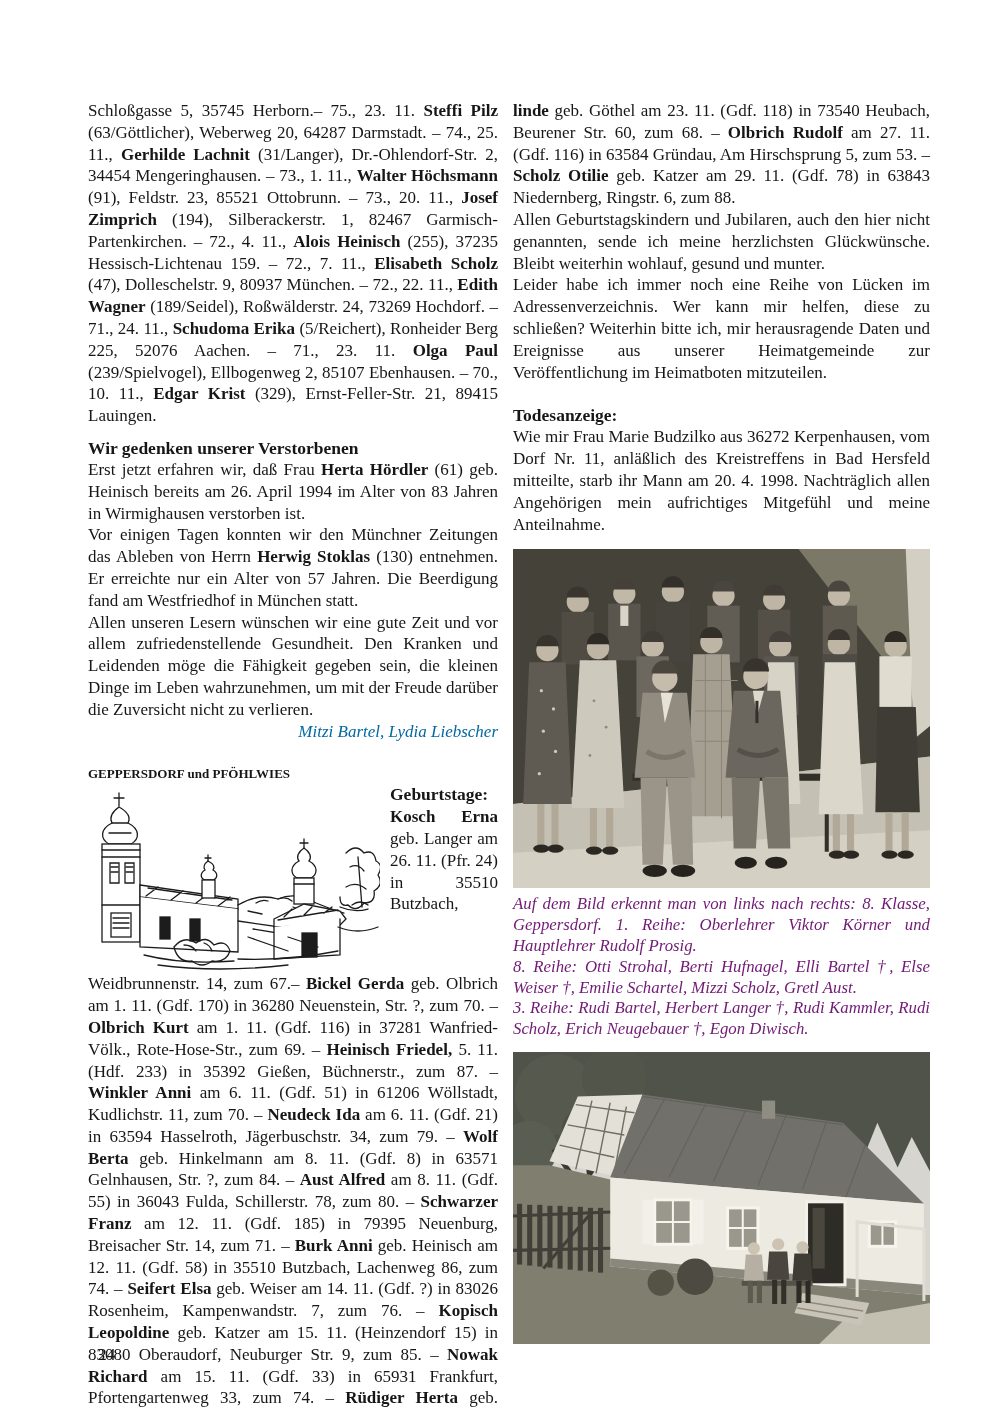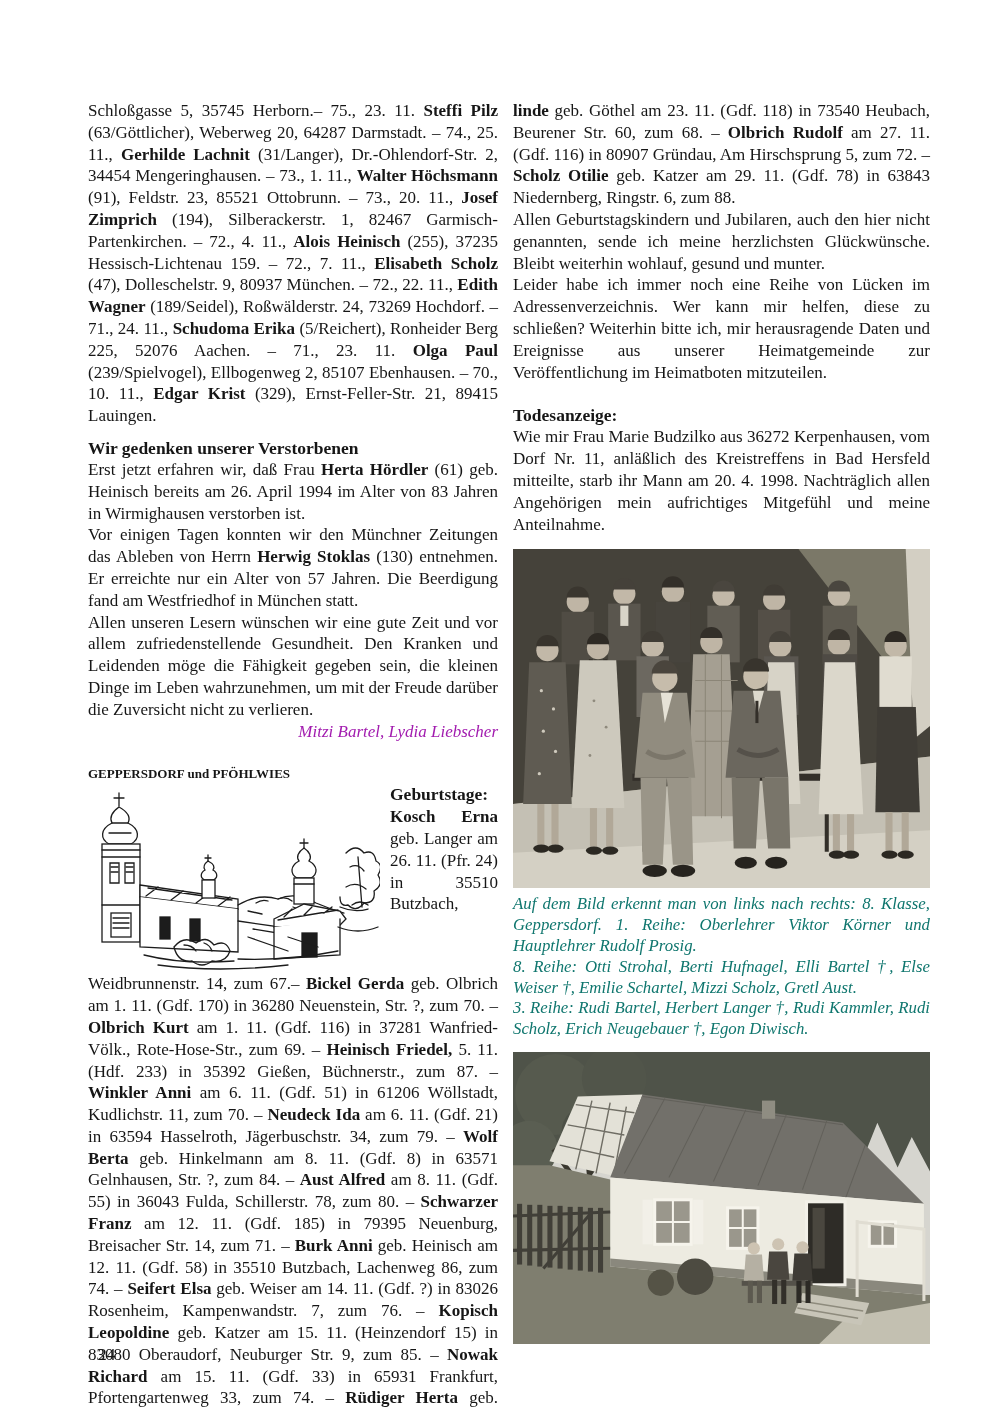--- a/index.html
+++ b/index.html
@@ -4,28 +4,28 @@
 <style>
   html,body{margin:0;padding:0;background:#e9e9e9;}
   .page{position:relative;width:1000px;height:1412px;background:#ffffff;overflow:hidden;
         font-family:"Liberation Serif","DejaVu Serif",serif;color:#161616;padding-left:24px;}
   .col{position:absolute;top:100px;}
   .col-left{left:88px;width:410px;}
   .col-right{left:513px;width:417px;}
   p.j{margin:0;text-align:justify;font-size:17px;line-height:21.8px;}
   .seg-b{font-weight:bold;}
   .seg-i{font-style:italic;}
-  .seg-fr{float:right;font-style:italic;color:#a21caf;}
+  .seg-fr{float:right;font-style:italic;color:#0369a1;}
   .sub-head{margin:10px 0 0;font-size:17.5px;line-height:22px;font-weight:bold;}
   .sec-head{margin:24px 0 2px;text-align:left;font-weight:bold;font-size:13px;}
   .birth-label{font-weight:bold;font-size:17.5px;line-height:21.8px;}
   .church{float:left;width:292px;height:186px;margin:3px 10px 0 0;}
   .photo{display:block;width:100%;margin-top:14px;background:#b7b2a6;}
   .caption{font-style:italic;font-size:16.8px;line-height:20.8px;text-align:justify;
-           margin-top:6px;color:#0f766e;}
+           margin-top:6px;color:#701a75;}
   .cap-line{margin:0;}
   .pagenum{position:absolute;left:98px;top:1344px;font-size:17.5px;}
   .clearfix::after{content:"";display:block;clear:both;}
 </style>
 </head>
 <body>
 
 <div class="page">
 
   <div class="col col-left">
@@ -94,21 +94,21 @@
         </g>
       </svg>
 
       <div class="birth-label">Geburtstage:</div>
       <p class="j"><span class="seg-b">Kosch Erna</span><span> geb. Langer am 26. 11. (Pfr. 24) in 35510 Butzbach, Weidbrunnenstr. 14, zum 67.– </span><span class="seg-b">Bickel Gerda</span><span> geb. Olbrich am 1. 11. (Gdf. 170) in 36280 Neuenstein, Str. ?, zum 70. – </span><span class="seg-b">Olbrich Kurt</span><span> am 1. 11. (Gdf. 116) in 37281 Wanfried-Völk., Rote-Hose-Str., zum 69. – </span><span class="seg-b">Heinisch Friedel,</span><span> 5. 11. (Hdf. 233) in 35392 Gießen, Büchnerstr., zum 87. – </span><span class="seg-b">Winkler Anni</span><span> am 6. 11. (Gdf. 51) in 61206 Wöllstadt, Kudlichstr. 11, zum 70. – </span><span class="seg-b">Neudeck Ida</span><span> am 6. 11. (Gdf. 21) in 63594 Hasselroth, Jägerbuschstr. 34, zum 79. – </span><span class="seg-b">Wolf Berta</span><span> geb. Hinkelmann am 8. 11. (Gdf. 8) in 63571 Gelnhausen, Str. ?, zum 84. – </span><span class="seg-b">Aust Alfred</span><span> am 8. 11. (Gdf. 55) in 36043 Fulda, Schillerstr. 78, zum 80. – </span><span class="seg-b">Schwarzer Franz</span><span> am 12. 11. (Gdf. 185) in 79395 Neuenburg, Breisacher Str. 14, zum 71. – </span><span class="seg-b">Burk Anni</span><span> geb. Heinisch am 12. 11. (Gdf. 58) in 35510 Butzbach, Lachenweg 86, zum 74. – </span><span class="seg-b">Seifert Elsa</span><span> geb. Weiser am 14. 11. (Gdf. ?) in 83026 Rosenheim, Kampenwandstr. 7, zum 76. – </span><span class="seg-b">Kopisch Leopoldine</span><span> geb. Katzer am 15. 11. (Heinzendorf 15) in 83080 Oberaudorf, Neuburger Str. 9, zum 85. – </span><span class="seg-b">Nowak Richard</span><span> am 15. 11. (Gdf. 33) in 65931 Frankfurt, Pfortengartenweg 33, zum 74. – </span><span class="seg-b">Rüdiger Herta</span><span> geb. Schwarzer am 16. 11. (Gdf. 170) in 63683 Ortenberg, Selterser Str. 10, zum 69. – </span></p>
     </div>
   </div>
 
   <div class="col col-right">
 
-    <p class="j"><span class="seg-b">linde</span><span> geb. Göthel am 23. 11. (Gdf. 118) in 73540 Heubach, Beurener Str. 60, zum 68. – </span><span class="seg-b">Olbrich Rudolf</span><span> am 27. 11. (Gdf. 116) in 80907 Gründau, Am Hirschsprung 5, zum 72. – </span><span class="seg-b">Scholz Otilie</span><span> geb. Katzer am 29. 11. (Gdf. 78) in 63843 Niedernberg, Ringstr. 6, zum 88.</span></p>
+    <p class="j"><span class="seg-b">linde</span><span> geb. Göthel am 23. 11. (Gdf. 118) in 73540 Heubach, Beurener Str. 60, zum 68. – </span><span class="seg-b">Olbrich Rudolf</span><span> am 27. 11. (Gdf. 116) in 63584 Gründau, Am Hirschsprung 5, zum 53. – </span><span class="seg-b">Scholz Otilie</span><span> geb. Katzer am 29. 11. (Gdf. 78) in 63843 Niedernberg, Ringstr. 6, zum 88.</span></p>
     <p class="j">Allen Geburtstagskindern und Jubilaren, auch den hier nicht genannten, sende ich meine herzlichsten Glückwünsche. Bleibt weiterhin wohlauf, gesund und munter.</p>
     <p class="j">Leider habe ich immer noch eine Reihe von Lücken im Adressenverzeichnis. Wer kann mir helfen, diese zu schließen? Weiterhin bitte ich, mir herausragende Daten und Ereignisse aus unserer Heimatgemeinde zur Veröffentlichung im Heimatboten mitzuteilen.</p>
 
     <div class="sub-head" style="margin-top:21px">Todesanzeige:</div>
     <p class="j">Wie mir Frau Marie Budzilko aus 36272 Kerpenhausen, vom Dorf Nr. 11, anläßlich des Kreistreffens in Bad Hersfeld mitteilte, starb ihr Mann am 20. 4. 1998. Nachträglich allen Angehörigen mein aufrichtiges Mitgefühl und meine Anteilnahme.</p>
 
     <svg class="photo" viewBox="0 0 412 335">
       <rect width="412" height="335" fill="#8e897c"></rect>
       <path d="M0 0 H412 V205 L0 252 Z" fill="#45423a"></path>
       <polygon points="282,0 412,0 412,168" fill="#7b7868"></polygon>

